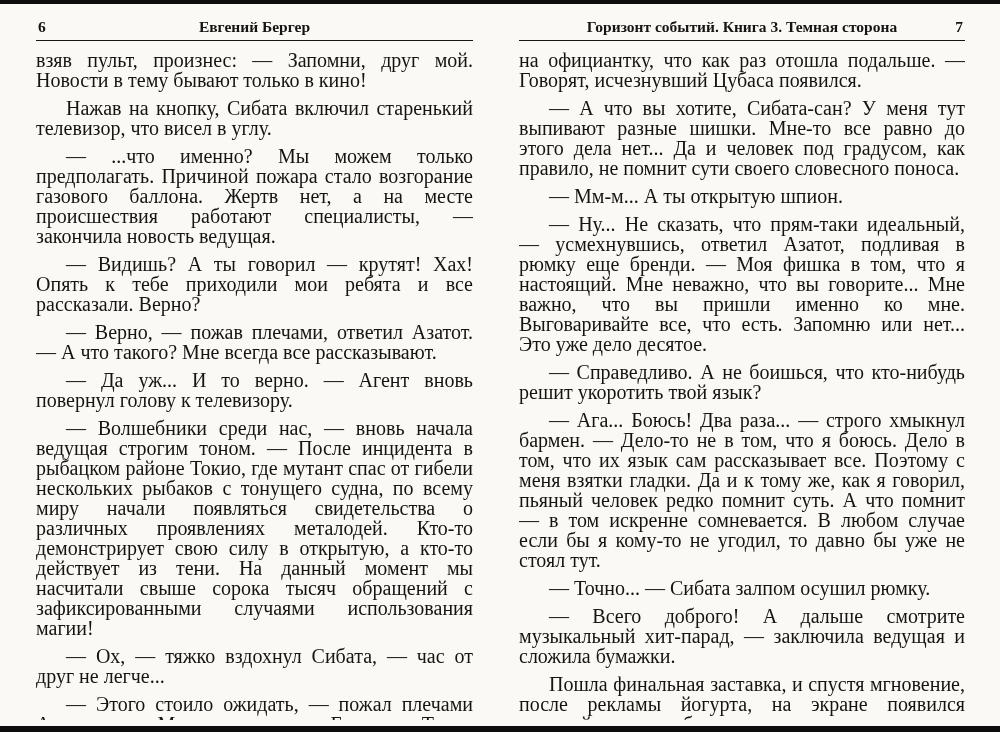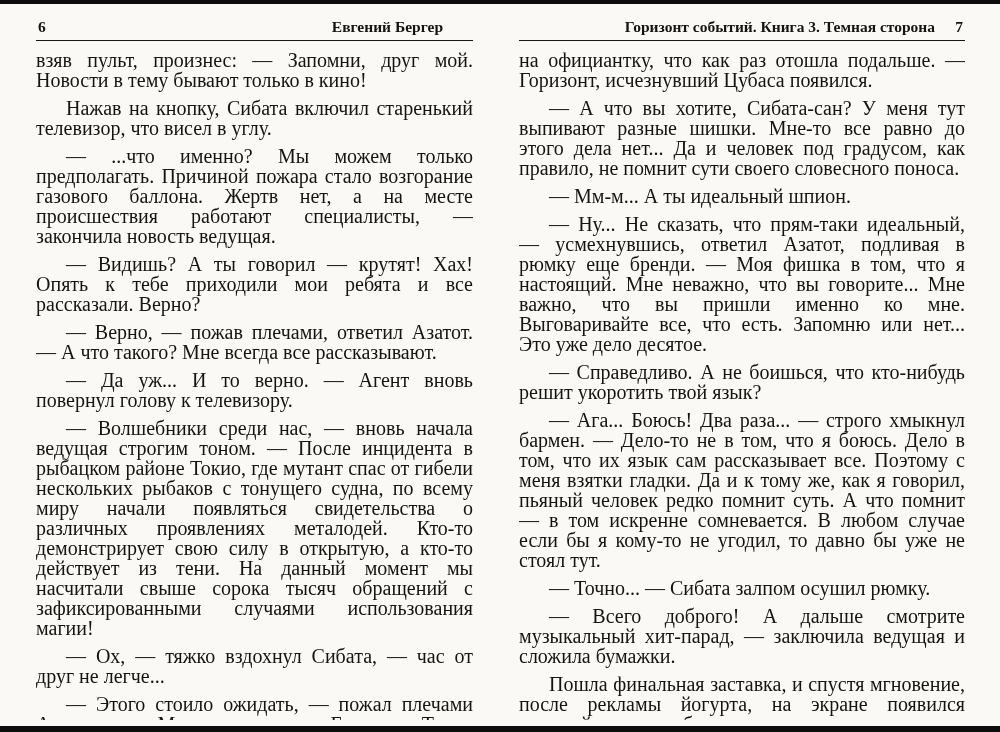--- a/index.html
+++ b/index.html
@@ -33,21 +33,21 @@
     position: relative;
     height: 24px;
     font-weight: bold;
     font-size: 15.5px;
     line-height: 24px;
   }
   .running-head .pagenum { position: absolute; top: 0; }
   .page-left  .pagenum { left: 2px; }
   .page-right .pagenum { right: 2px; }
   .running-head .title {
-    display: block; text-align: right;
+    display: block; text-align: center;
     padding: 0 30px;
     white-space: nowrap;
   }
   .head-rule {
     height: 0; border-top: 1.6px solid #1a1510;
     margin-top: 1px;
   }
   .page-body {
     margin-top: 9px;
     font-size: 20px;
@@ -97,23 +97,23 @@
     </div>
   </div>
 
   <div class="page page-right">
     <div class="running-head">
       <span class="title">Горизонт событий. Книга 3. Темная сторона</span>
       <span class="pagenum">7</span>
     </div>
     <div class="head-rule"></div>
     <div class="page-body">
-        <p>на официантку, что как раз отошла подальше. — Горизонт, исчезнувший Цубаса появился.</p>
+        <p>на официантку, что как раз отошла подальше. — Говорят, исчезнувший Цубаса появился.</p>
         <p>— А что вы хотите, Сибата-сан? У меня тут выпивают разные шишки. Мне-то все равно до этого дела нет... Да и человек под градусом, как правило, не помнит сути своего словесного поноса.</p>
-        <p>— Мм-м... А ты идеальный шпион.</p>
+        <p>— Мм-м... А ты открытую шпион.</p>
         <p>— Ну... Не сказать, что прям-таки идеальный, — усмехнувшись, ответил Азатот, подливая в рюмку еще бренди. — Моя фишка в том, что я настоящий. Мне неважно, что вы говорите... Мне важно, что вы пришли именно ко мне. Выговаривайте все, что есть. Запомню или нет... Это уже дело десятое.</p>
         <p>— Справедливо. А не боишься, что кто-нибудь решит укоротить твой язык?</p>
         <p>— Ага... Боюсь! Два раза... — строго хмыкнул бармен. — Дело-то не в том, что я боюсь. Дело в том, что их язык сам рассказывает все. Поэтому с меня взятки гладки. Да и к тому же, как я говорил, пьяный человек редко помнит суть. А что помнит — в том искренне сомневается. В любом случае если бы я кому-то не угодил, то давно бы уже не стоял тут.</p>
         <p>— Точно... — Сибата залпом осушил рюмку.</p>
         <p>— Всего доброго! А дальше смотрите музыкальный хит-парад, — заключила ведущая и сложила бумажки.</p>
         <p>Пошла финальная заставка, и спустя мгновение, после рекламы йогурта, на экране появился молодой человек в блестящем пиджаке:</p>
       </div>
   </div>
 
   <div class="edge-bottom"></div>

